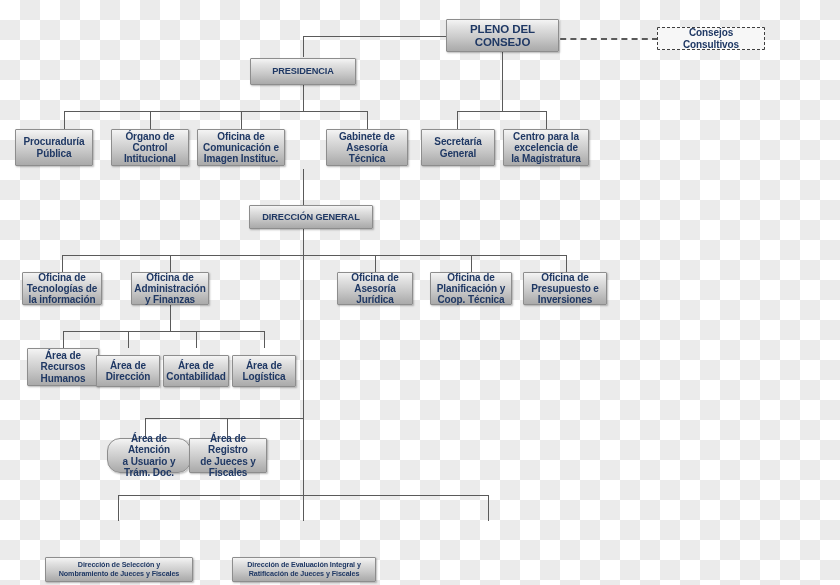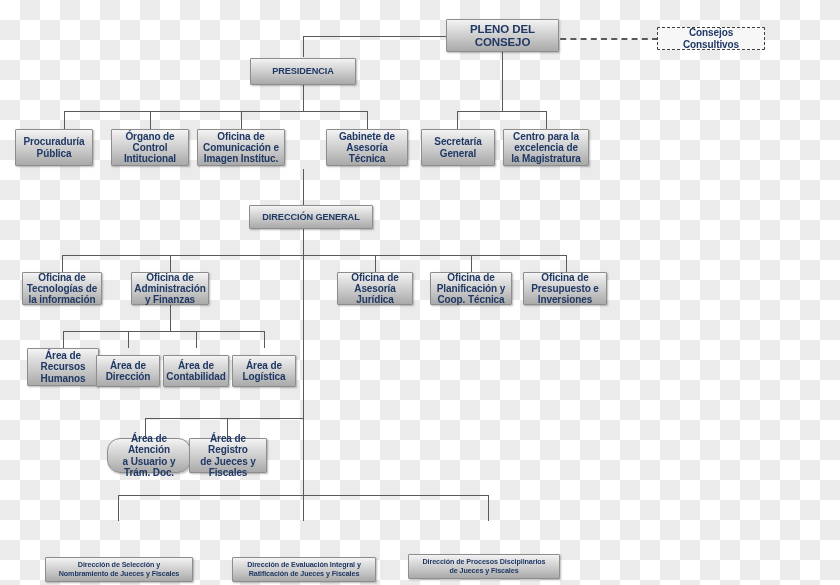--- a/index.html
+++ b/index.html
@@ -283,20 +283,14 @@
     </span>
   </div>
 
   <div class="node n-tiny" style="left:232px; top:521px; width:144px; height:25px;">
     <span class="txt">
       <span>Dirección de Evaluación Integral y</span><br>
       <span>Ratificación de Jueces y Fiscales</span>
     </span>
   </div>
 
-  <div class="node n-tiny" style="left:408px; top:518px; width:152px; height:25px;">
-    <span class="txt">
-      <span>Dirección de Procesos Disciplinarios</span><br>
-      <span>de Jueces y Fiscales</span>
-    </span>
-  </div>
 
 </div>
 
 </body></html>

